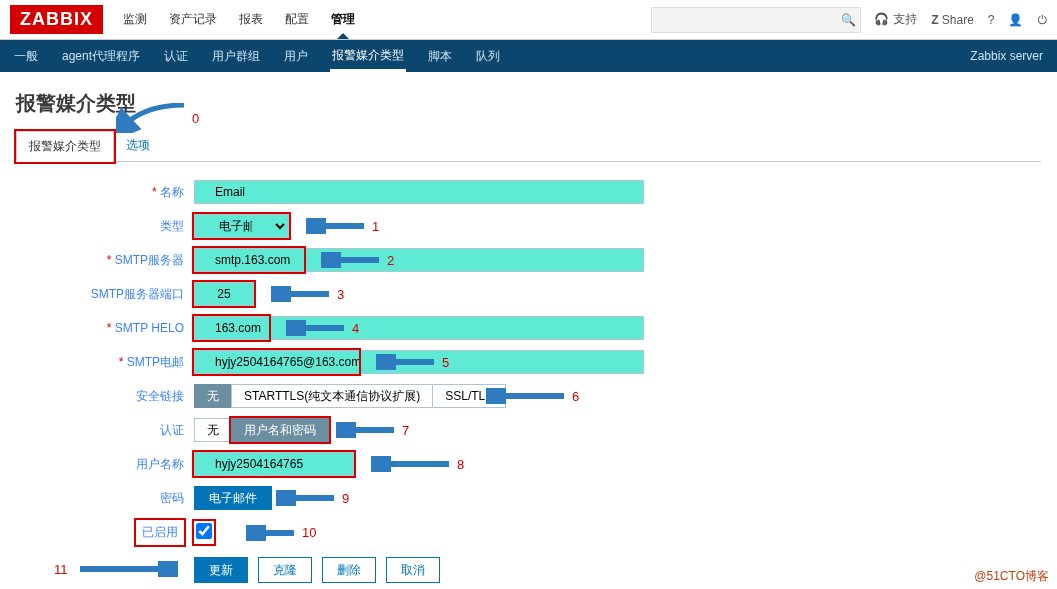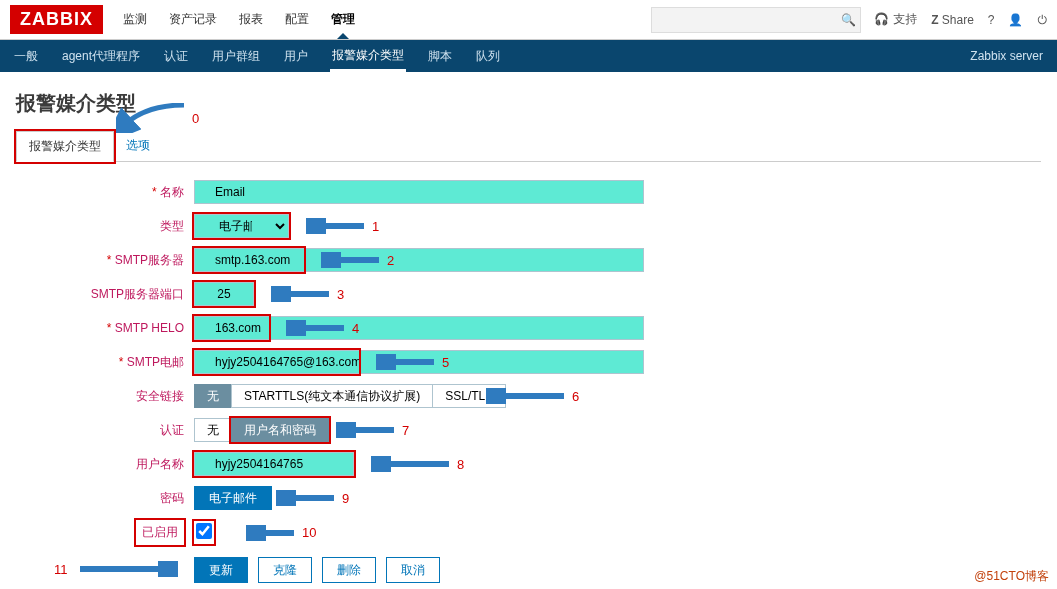--- a/index.html
+++ b/index.html
@@ -18,21 +18,21 @@
 .subbar span{cursor:pointer;padding:6px 2px;color:#cfe2ef}
 .subbar span.active{color:#fff;border-bottom:3px solid #fff;padding-bottom:5px}
 .subbar .server{margin-left:auto;color:#cfe2ef}
 .page{padding:10px 16px}
 .page-title{font-size:20px;color:#3b3b3b;margin:8px 0 14px}
 .tabs{display:flex;border-bottom:1px solid #ccc;margin-bottom:18px}
 .tabs .tab{padding:6px 12px;cursor:pointer;color:#0275b8}
 .tabs .tab.active{color:#333;border:1px solid #ccc;border-bottom:1px solid #fff;margin-bottom:-1px;background:#fff}
 .form{max-width:760px}
 .row{display:flex;align-items:center;margin-bottom:10px;position:relative}
-.lbl{width:178px;text-align:right;padding-right:10px;color:#be185d}
+.lbl{width:178px;text-align:right;padding-right:10px;color:#3b82f6}
 .req::before{content:"* ";color:#d40000}
 .fld input[type=text],.fld select{height:24px;border:1px solid #aec4cf;padding:0 20px;background:#5eead4}
 .w-wide{width:450px}
 .w-sel{width:95px}
 .w-port{width:60px;text-align:center}
 .seg{display:flex}
 .seg button{height:24px;border:1px solid #aec4cf;background:#fff;padding:0 12px;cursor:pointer;margin-left:-1px}
 .seg button:first-child{margin-left:0}
 .seg button.on{background:#6b8ea0;color:#fff;border-color:#6b8ea0}
 .btns{display:flex;gap:10px;margin-left:178px;margin-top:12px}

